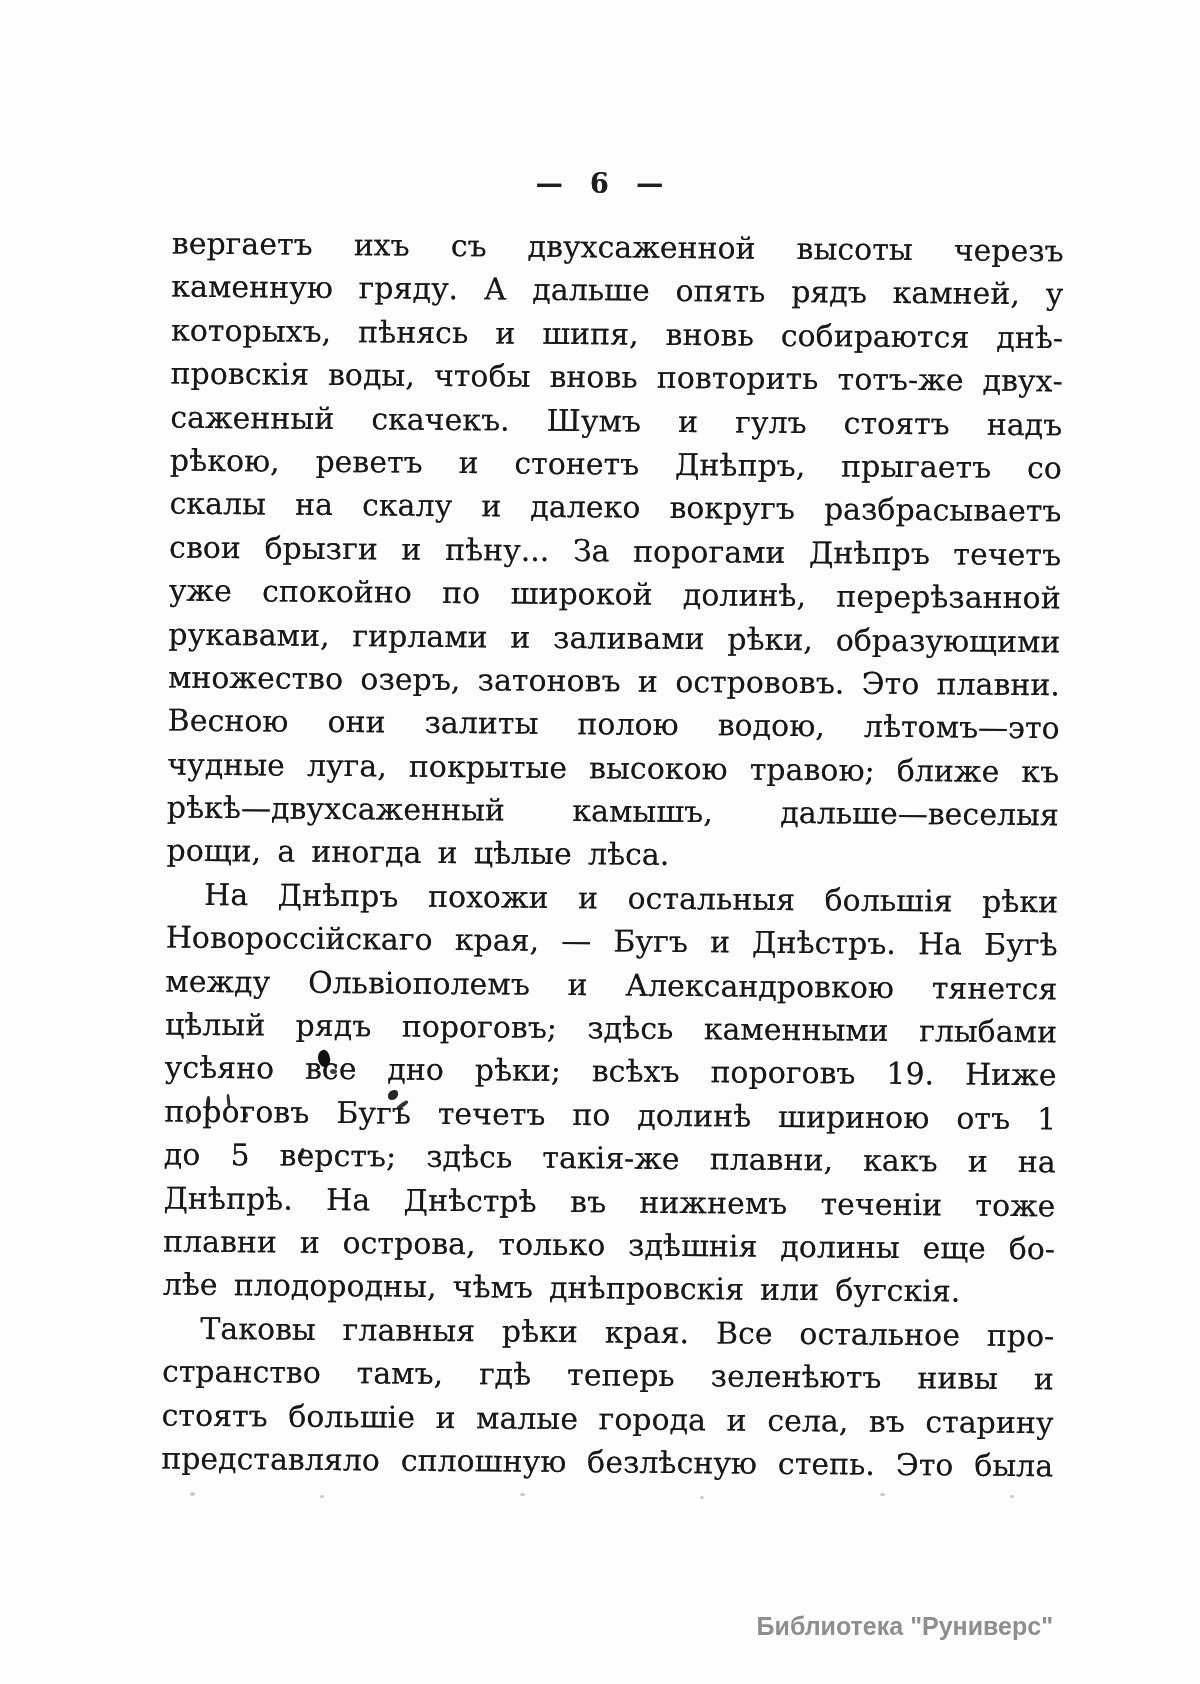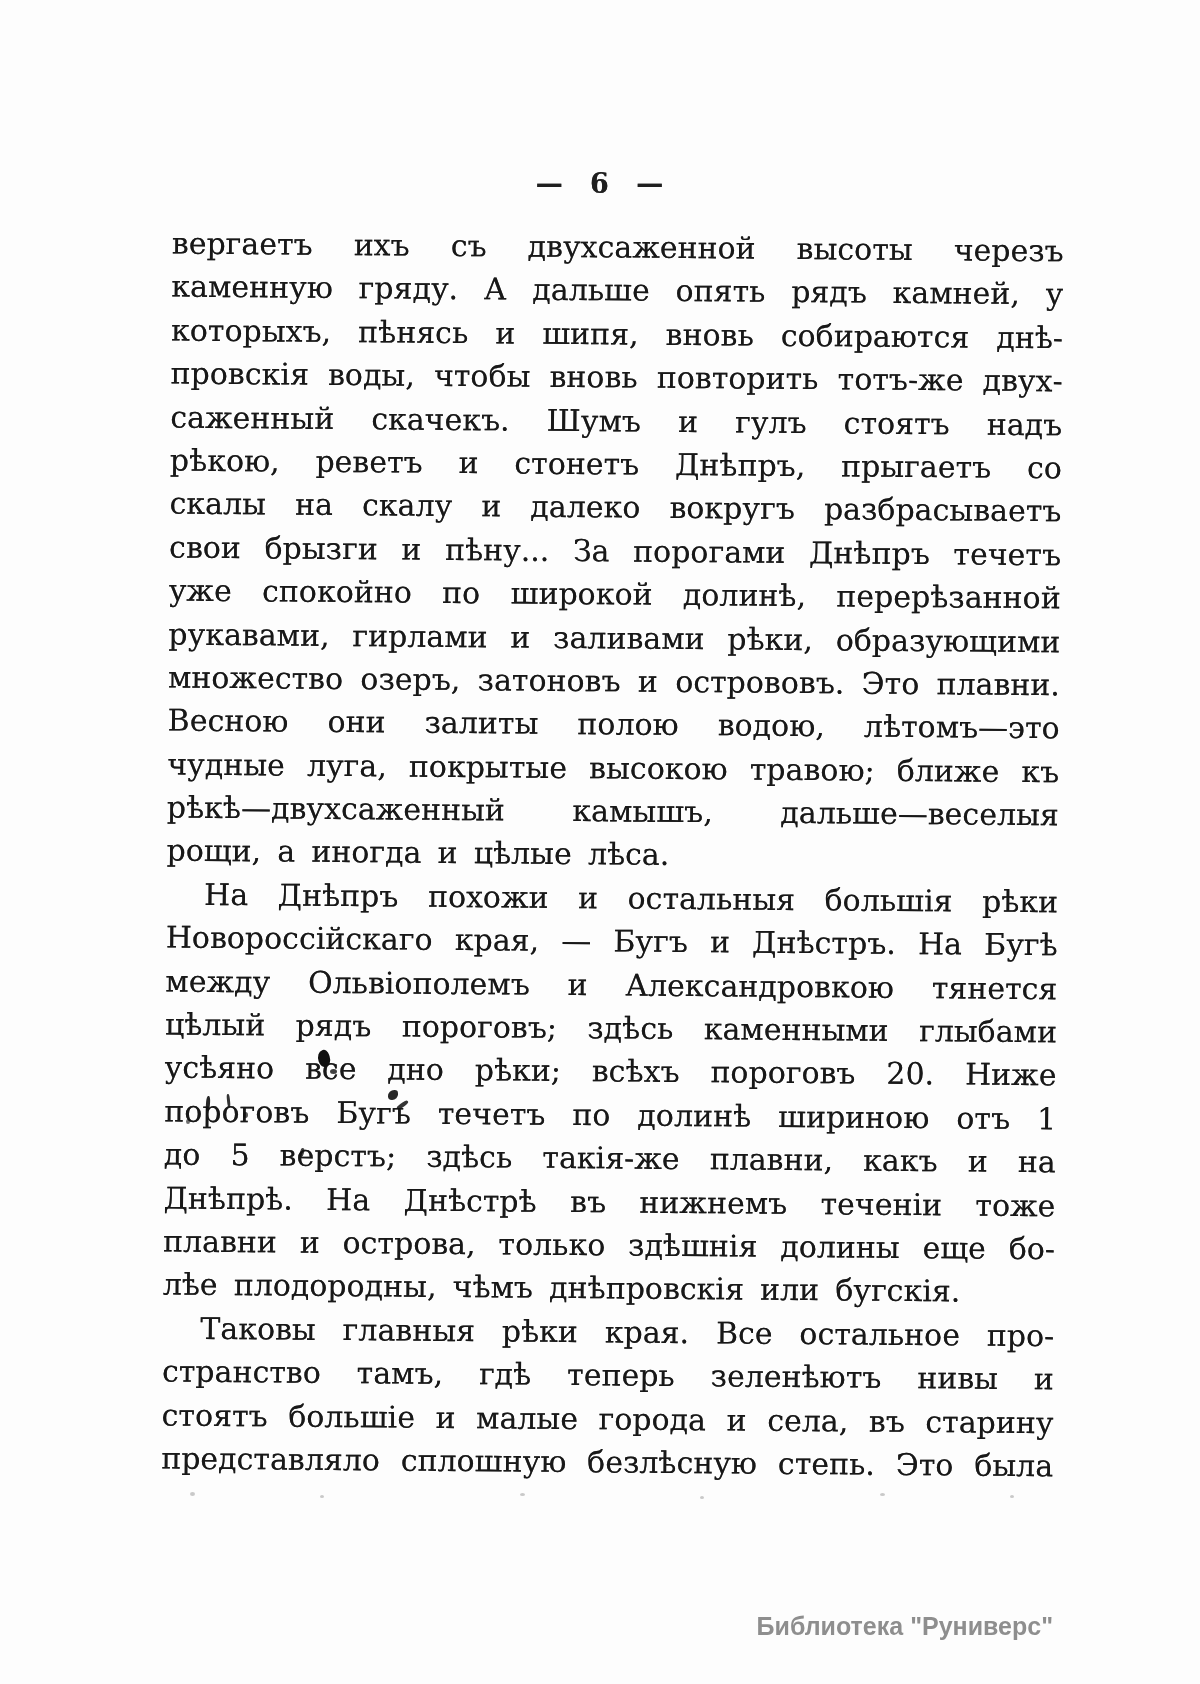--- a/index.html
+++ b/index.html
@@ -243,21 +243,21 @@
         <span>каменными</span>
         <span>глыбами</span>
       </div>
       <div class="line just">
         <span>усѣяно</span>
         <span>все</span>
         <span>дно</span>
         <span>рѣки;</span>
         <span>всѣхъ</span>
         <span>пороговъ</span>
-        <span>20.</span>
+        <span>19.</span>
         <span>Ниже</span>
       </div>
       <div class="line just">
         <span>пороговъ</span>
         <span>Бугъ</span>
         <span>течетъ</span>
         <span>по</span>
         <span>долинѣ</span>
         <span>шириною</span>
         <span>отъ</span>

